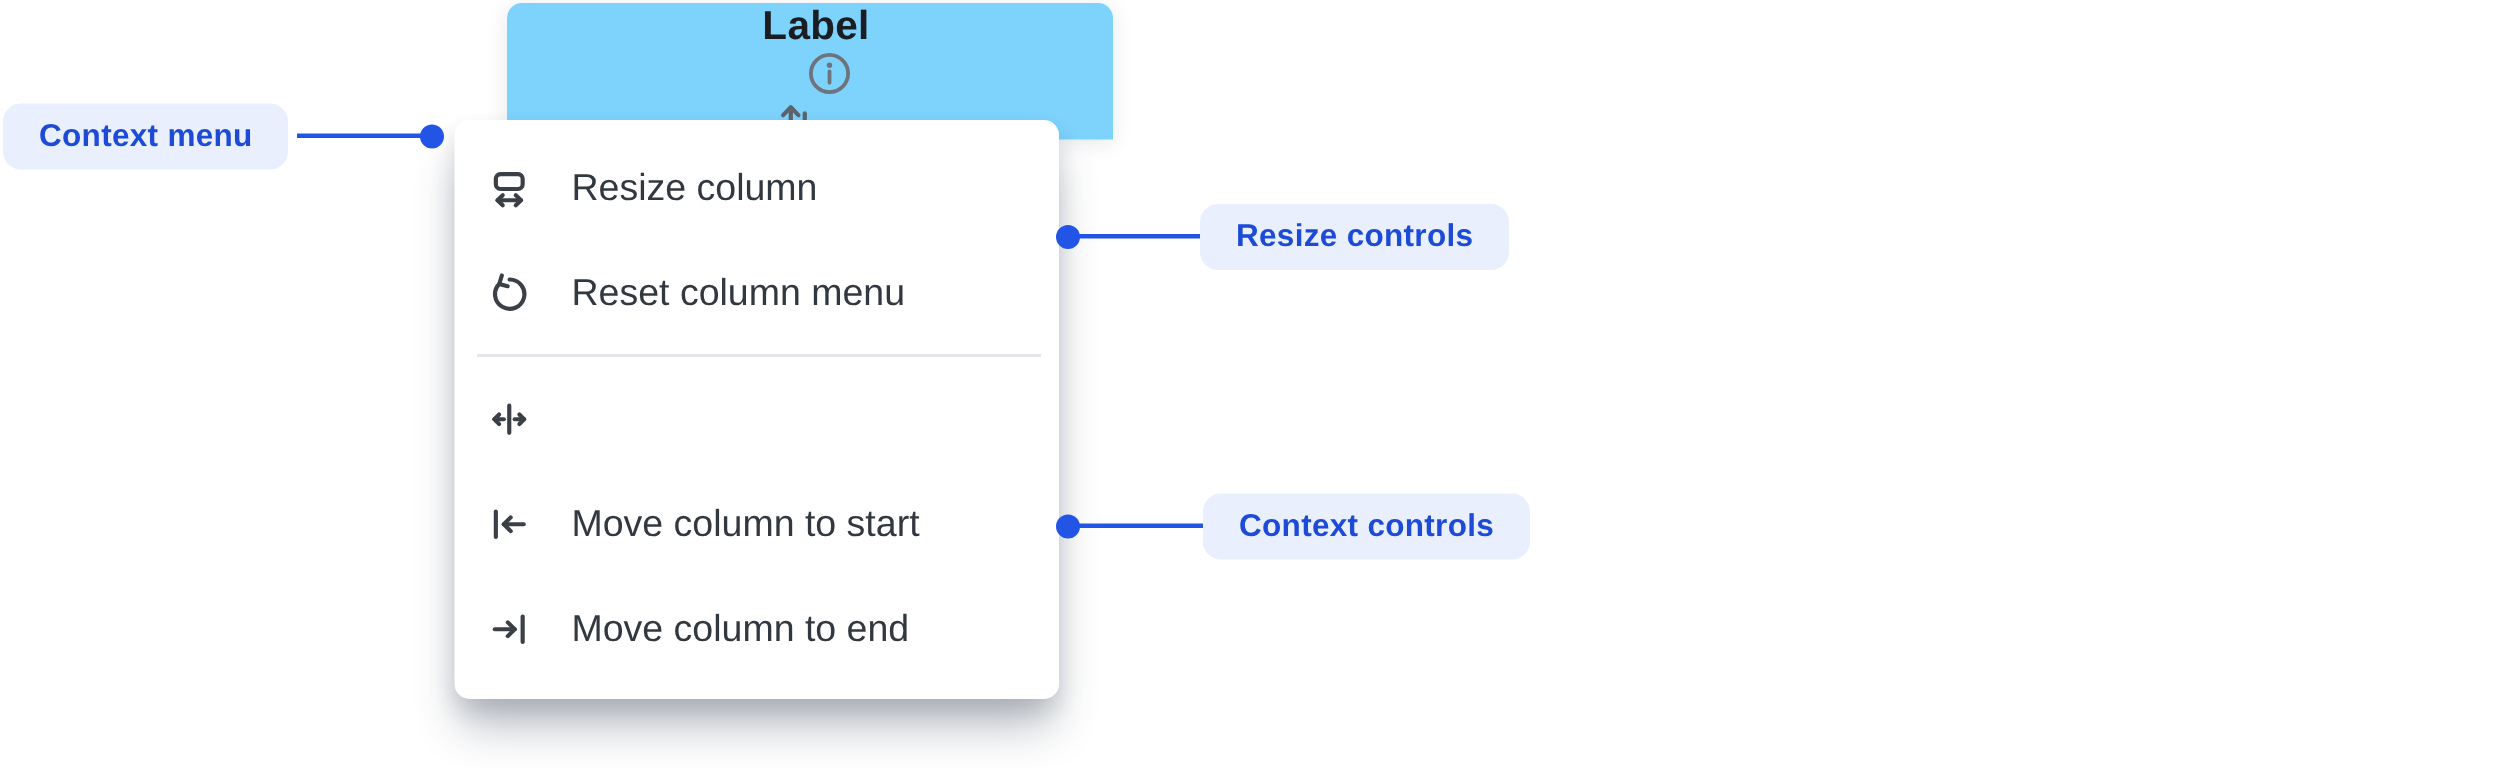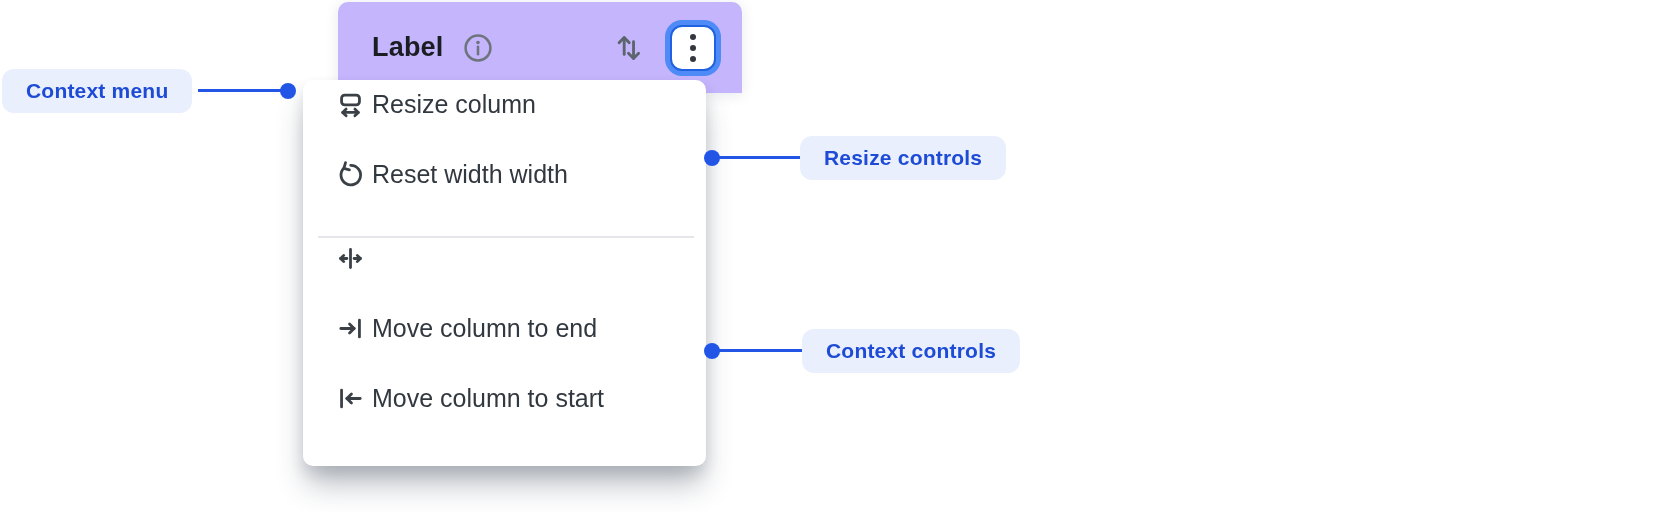--- a/index.html
+++ b/index.html
@@ -4,24 +4,25 @@
 <style>
   * { margin: 0; padding: 0; box-sizing: border-box; }
   html, body { width: 1672px; height: 512px; background: #ffffff; overflow: hidden; }
   body { font-family: "Liberation Sans", "DejaVu Sans", sans-serif; position: relative; }
 
   .stage { position: absolute; inset: 0; }
 
   
   .col-header {
     position: absolute; left: 338px; top: 2px; width: 404px; height: 91px;
-    background: #c4b5fd; border-radius: 10px 10px 0 0;
+    background: #7dd3fc; border-radius: 10px 10px 0 0;
     display: flex; align-items: center; padding: 0 26px 0 34px;
     box-shadow: 0 2px 14px rgba(9,30,66,0.10);
     z-index: 1;
+    flex-direction: column;
   }
   .col-header .label {
     font-size: 27px; font-weight: 600; color: #1a1d21; letter-spacing: .2px;
   }
   .hdr-icon { display: inline-flex; align-items: center; justify-content: center; }
   .info-ic { margin-left: 18px; }
   .spacer { flex: 1; }
   .sort-ic { margin-right: 24px; }
   .more-btn {
     width: 46px; height: 46px; background: #ffffff;
@@ -33,22 +34,22 @@
   .more-btn .dot { width: 6px; height: 6px; border-radius: 50%; background: #33383e; }
 
   
   .menu {
     position: absolute; left: 303px; top: 80px; width: 403px; height: 386px;
     background: #ffffff; border-radius: 10px;
     box-shadow: 0 22px 30px -4px rgba(44,56,74,0.32), 0 8px 14px rgba(44,56,74,0.14);
     padding: 10px 0; z-index: 2;
   }
   .menu-item {
-    height: 70px; display: flex; 
-    padding-left: 33px; gap: 7px; cursor: pointer;
+    height: 70px; display: flex; align-items: center;
+    padding-left: 22px; gap: 27px; cursor: pointer;
   }
   .menu-item .mi-label { font-size: 25px; color: #32383f; }
   .menu-item svg { flex: 0 0 auto; }
   .menu-divider { height: 2px; background: #e4e6e9; margin: 6px 12px 6px 15px; border: 0; }
 
   
   .pill {
     position: absolute; height: 44px; padding: 0 24px;
     background: #e9effd; border-radius: 12px;
     display: flex; align-items: center; z-index: 3;
@@ -101,51 +102,51 @@
         <path class="ic-stroke" d="M15.6 15.8l2.9 2.8-2.9 2.8"></path>
       </svg>
       <span class="mi-label">Resize column</span>
     </div>
 
     <div class="menu-item">
       <svg width="29" height="29" viewBox="0 0 24 24">
         <path class="ic-stroke" d="M6.6 6.7a8.1 8.1 0 1 0 5.6-2.3"></path>
         <path class="ic-stroke" d="M7.9 2.2 6.5 6.9l4.6 1.2"></path>
       </svg>
-      <span class="mi-label">Reset width width</span>
+      <span class="mi-label">Reset column menu</span>
     </div>
 
     <hr class="menu-divider">
 
     <div class="menu-item">
       <svg width="29" height="29" viewBox="0 0 24 24">
         <path class="ic-stroke" d="M12 4.5v15"></path>
         <path class="ic-stroke" d="M9 12H3.8"></path>
         <path class="ic-stroke" d="M6.4 9.4 3.8 12l2.6 2.6"></path>
         <path class="ic-stroke" d="M15 12h5.2"></path>
         <path class="ic-stroke" d="M17.6 9.4 20.2 12l-2.6 2.6"></path>
       </svg>
     </div>
 
     <div class="menu-item">
       <svg width="29" height="29" viewBox="0 0 24 24">
+        <path class="ic-stroke" d="M4.6 5v14"></path>
+        <path class="ic-stroke" d="M20 12H9"></path>
+        <path class="ic-stroke" d="M12.8 8.2 9 12l3.8 3.8"></path>
+      </svg>
+      <span class="mi-label">Move column to start</span>
+    </div>
+
+    <div class="menu-item">
+      <svg width="29" height="29" viewBox="0 0 24 24">
         <path class="ic-stroke" d="M19.4 5v14"></path>
         <path class="ic-stroke" d="M4 12h11"></path>
         <path class="ic-stroke" d="M11.2 8.2 15 12l-3.8 3.8"></path>
       </svg>
       <span class="mi-label">Move column to end</span>
-    </div>
-
-    <div class="menu-item">
-      <svg width="29" height="29" viewBox="0 0 24 24">
-        <path class="ic-stroke" d="M4.6 5v14"></path>
-        <path class="ic-stroke" d="M20 12H9"></path>
-        <path class="ic-stroke" d="M12.8 8.2 9 12l3.8 3.8"></path>
-      </svg>
-      <span class="mi-label">Move column to start</span>
     </div>
 
   </div>
 
   <div class="pill" style="left:2px; top:69px;">
     <span>Context menu</span>
   </div>
   <div class="conn-line" style="left:198px; top:89px; width:86px;"></div>
   <div class="conn-dot" style="left:280px; top:83px;"></div>
 

